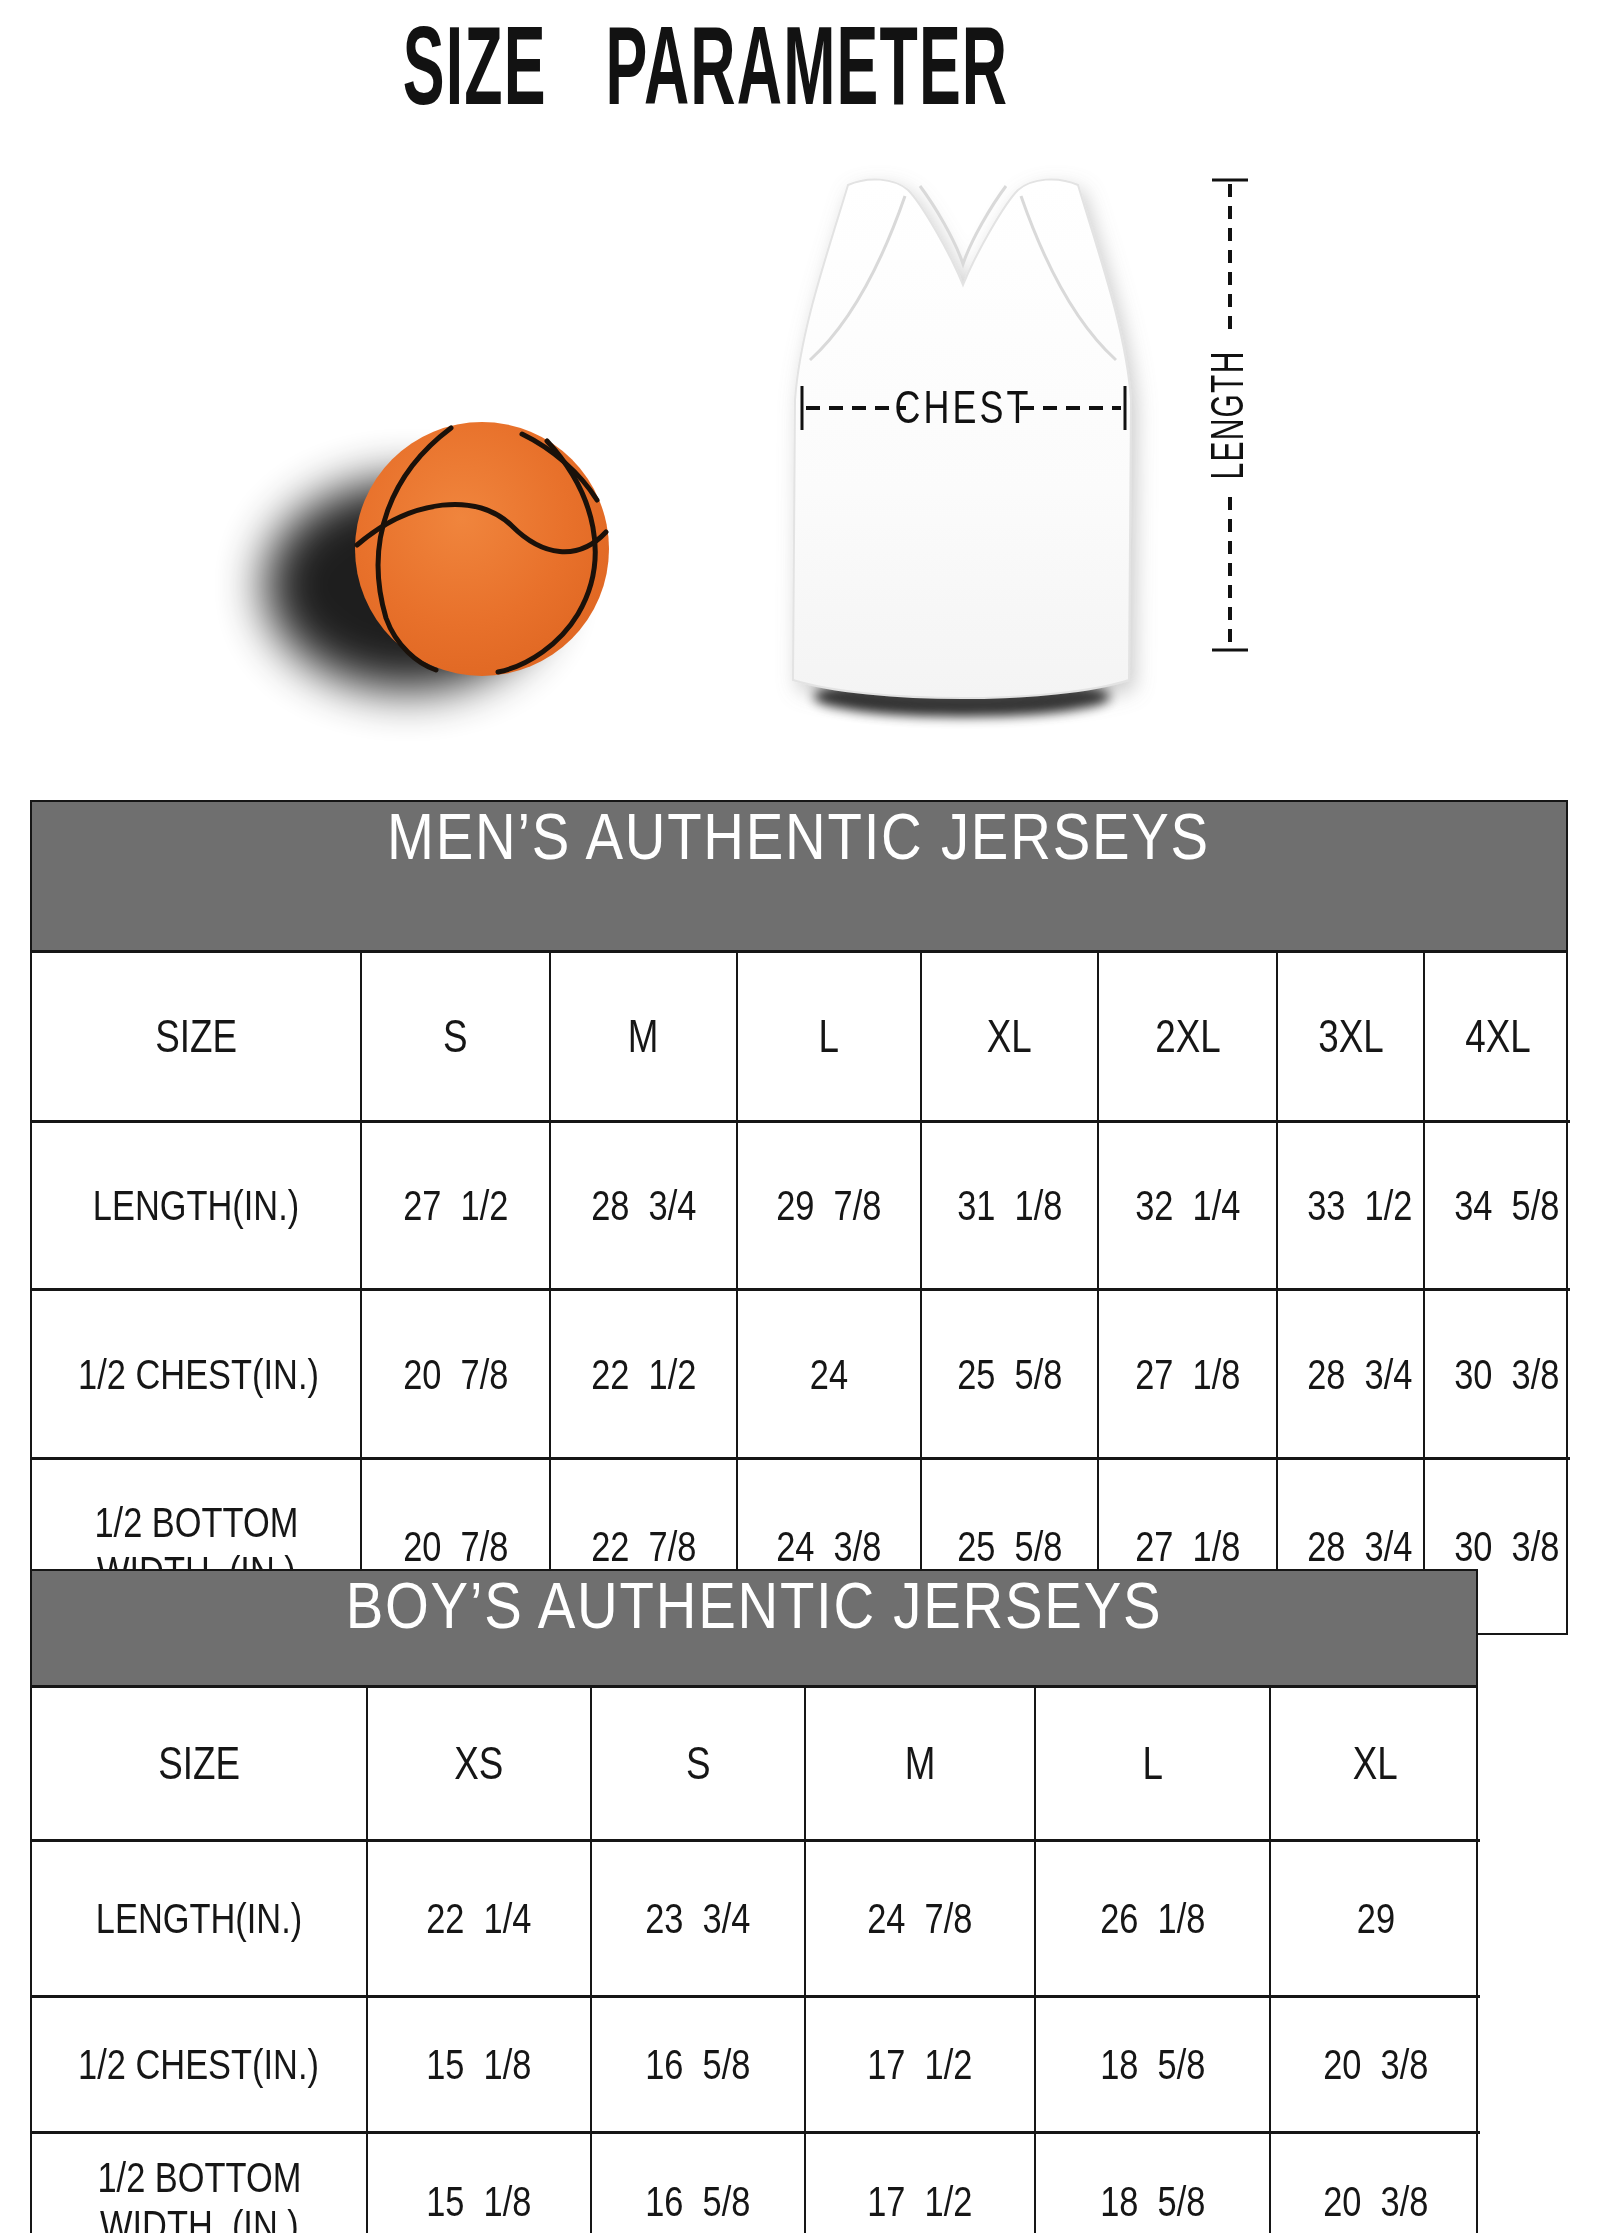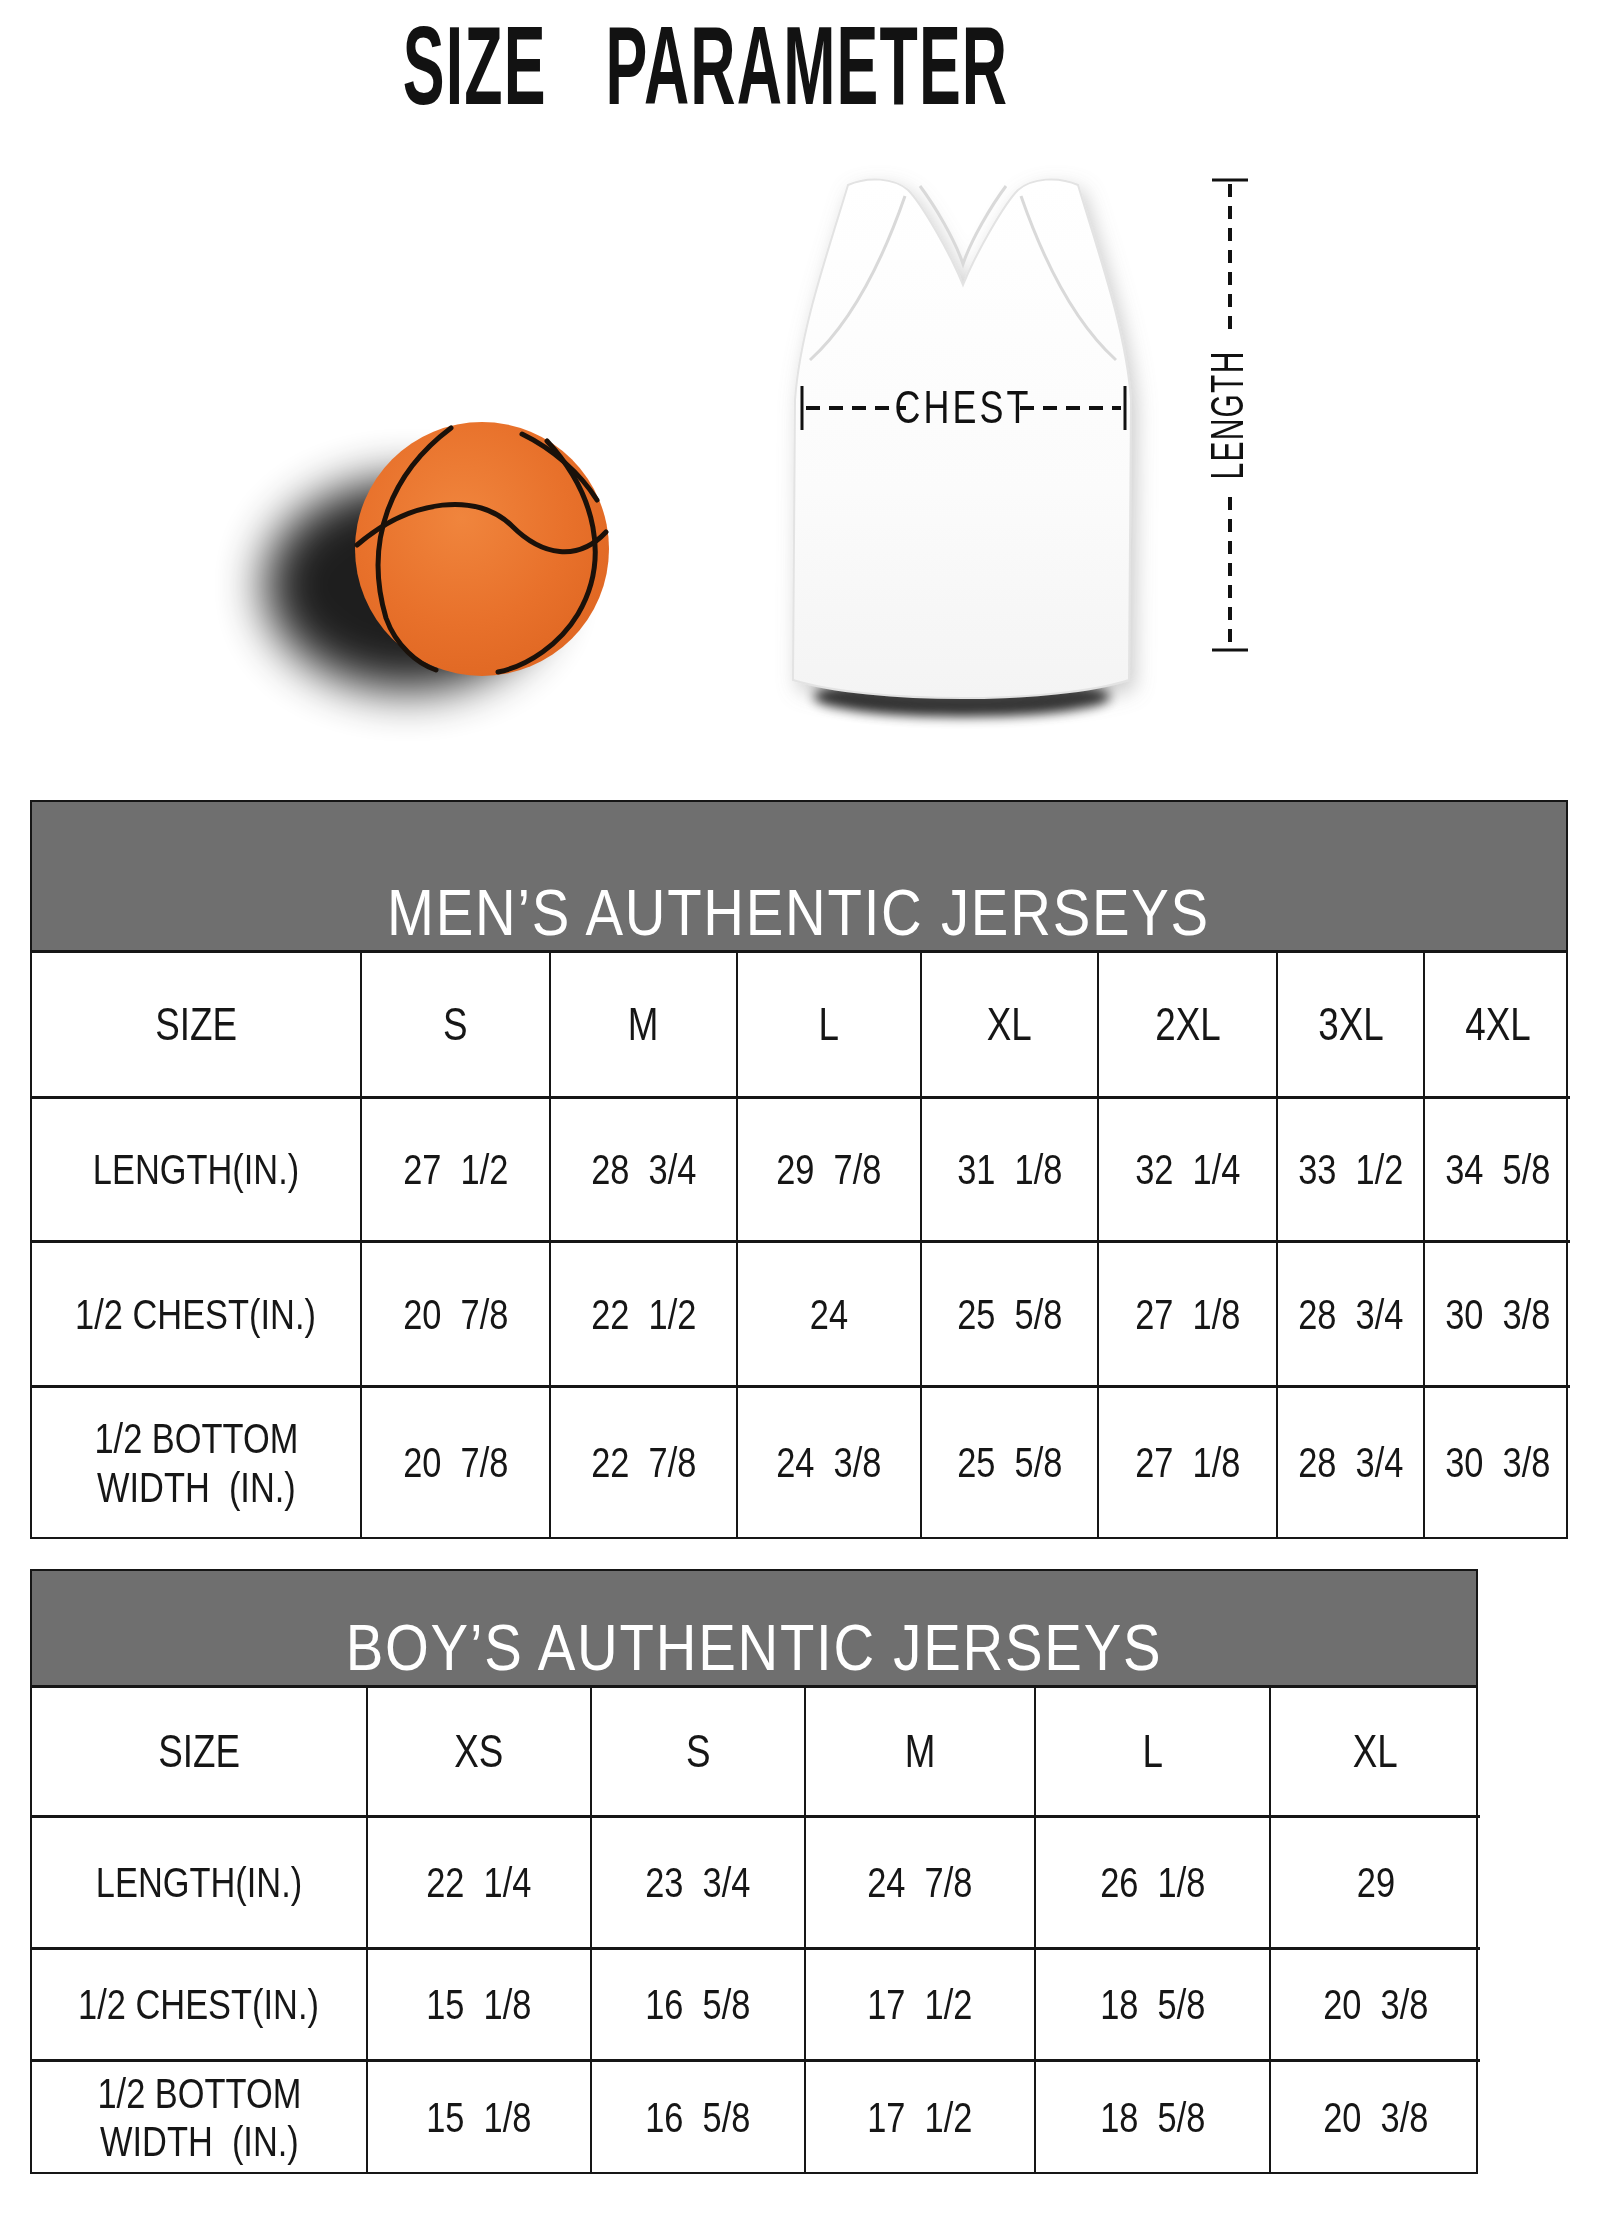--- a/index.html
+++ b/index.html
@@ -9,24 +9,24 @@
   
   .page-title{position:absolute;top:10px;left:0;width:1412px;text-align:center;line-height:1;}
   .page-title .ttl{display:inline-block;font-size:112px;font-weight:700;letter-spacing:2px;
                    word-spacing:72px;white-space:pre;transform:scaleX(.56);transform-origin:center;color:#121212;}
 
   
   .hero{position:absolute;top:120px;left:0;width:1600px;height:640px;}
 
   
   .sizetable{position:absolute;border:2px solid #161616;background:#fff;box-sizing:border-box;}
-  .tbl-title{background:#6f6f6f;border-bottom:3px solid #161616;display:flex;align-items:flex-end;justify-content:center;}
+  .tbl-title{background:#6f6f6f;border-bottom:3px solid #161616;display:flex;align-items:flex-start;justify-content:center;}
   .tbl-title .cnd{color:#fff;font-size:64px;letter-spacing:2px;transform:scaleX(.88);}
   .sizetable table{border-collapse:collapse;table-layout:fixed;width:100%;}
-  .sizetable td{border-left:2px solid #161616;text-align:center;vertical-align:middle;padding:4px;overflow:hidden;}
+  .sizetable td{border-left:2px solid #161616;text-align:center;vertical-align:middle;padding:16px;overflow:hidden;}
   .sizetable td:first-child{border-left:none;}
   .sizetable tr.data td{border-top:3px solid #161616;}
   .cnd{display:inline-block;transform:scaleX(.8);transform-origin:center;white-space:pre;line-height:1.12;}
   .h{font-size:46px;}
   .v{font-size:43px;}
   .men .hdr td{height:135px;} .men .r1 td{height:133px;} .men .r2 td{height:134px;} .men .r3 td{height:141px;}
   .men .tbl-title{height:148px;}
   .boy .hdr td{height:119px;} .boy .r1 td{height:121px;} .boy .r2 td{height:101px;} .boy .r3 td{height:102px;}
   .boy .tbl-title{height:114px;}
 </style>

